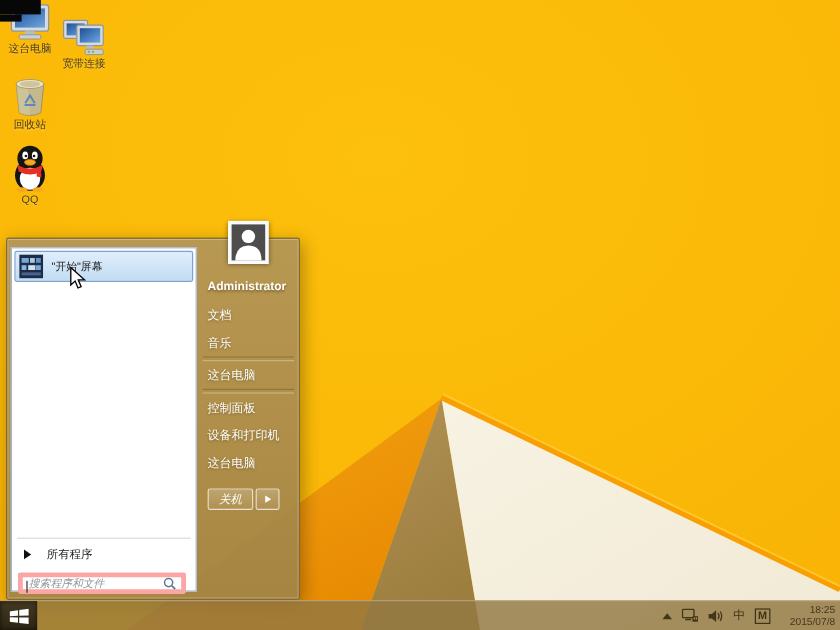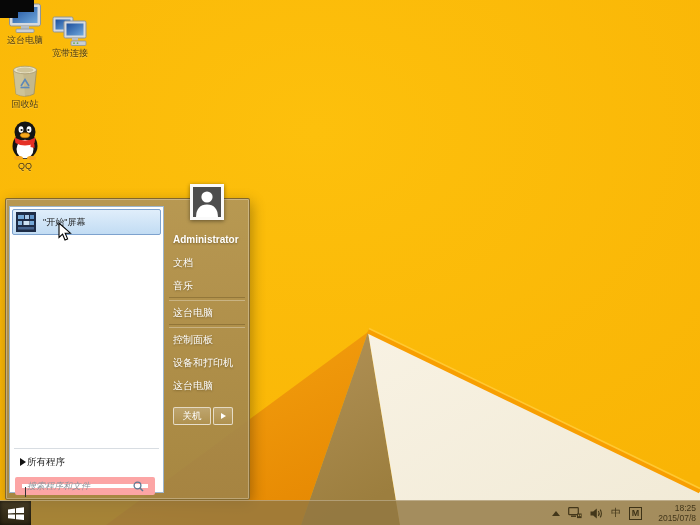--- a/index.html
+++ b/index.html
@@ -21,36 +21,36 @@
     border-radius:2px;box-sizing:border-box;}
   #leftpanel{position:absolute;left:3px;top:7px;width:155px;height:287px;background:#ffffff;
     border:1px solid #9db6cf;box-sizing:border-box;}
   .recent-item{position:absolute;left:2px;top:2px;right:2px;height:26px;display:flex;align-items:center;
     background:linear-gradient(to bottom,#e0eefb,#c2dcf3);border:1px solid #7da2ce;border-radius:2px;box-sizing:border-box;}
   .recent-item .txt{margin-left:7px;font-size:9px;color:#1b1b1b;white-space:nowrap;}
   .recent-item .tileicon{margin-left:3px;flex:0 0 auto;}
   #sep-allprog{position:absolute;left:4px;right:4px;top:241px;height:1px;background:#d8dde2;box-shadow:0 1px 0 #ffffff;}
   #allprog{position:absolute;left:0;top:245px;width:100%;height:20px;display:flex;align-items:center;}
   #allprog .tri{width:0;height:0;border-top:4px solid transparent;border-bottom:4px solid transparent;border-left:6px solid #111;margin-left:10px;}
-  #allprog .txt{margin-left:1px;font-size:9.5px;color:#1b1b1b;}
-  #searchwrap{position:absolute;left:5px;top:270px;width:140px;height:18px;border:7px solid #fca5a5;border-radius:2px;
+  #allprog .txt{margin-left:13px;font-size:9.5px;color:#1b1b1b;}
+  #searchwrap{position:absolute;left:5px;top:270px;width:140px;height:18px;border:4px solid #fca5a5;border-radius:2px;
     background:#fff;box-sizing:border-box;display:flex;align-items:center;}
   #searchwrap input{flex:1;border:none;outline:none;background:transparent;font-size:9px;color:#444;
     font-family:"Liberation Sans","DejaVu Sans",sans-serif;padding:0 2px 0 5px;min-width:0;}
   #searchwrap input::placeholder{color:#8d959c;font-style:italic;}
   .caret{position:absolute;left:3px;top:3px;width:1px;height:10px;background:#333;}
   .magicon{flex:0 0 auto;margin-right:4px;}
 
   #rightcol{position:absolute;left:158px;top:0;width:86px;height:100%;display:flex;flex-direction:column;}
   .r-spacer{height:28px;}
   .r-item{height:23px;display:flex;align-items:center;padding-left:9px;font-size:10px;color:#ffffff;
     text-shadow:0 1px 2px rgba(60,45,10,0.45);white-space:nowrap;cursor:default;}
   .r-item.user{height:24px;font-weight:bold;}
   .r-sep{height:2px;margin:0 5px;border-top:1px solid rgba(90,70,25,0.35);border-bottom:1px solid rgba(255,255,255,0.3);}
-  #shutrow{display:flex;align-items:center;margin-top:10px;padding-left:9px;gap:2px;}
+  #shutrow{display:flex;align-items:center;margin-top:10px;padding-left:9px;gap:2px;font-style:italic;}
   .shutbtn{height:18px;display:flex;align-items:center;justify-content:center;
     background:linear-gradient(to bottom,rgba(255,255,255,0.22),rgba(255,255,255,0.06));
     border:1px solid rgba(255,255,255,0.65);border-radius:2px;color:#fff;font-size:9.5px;box-sizing:border-box;cursor:default;}
   #shutdown-button{width:38px;}
   #shutdown-arrow{width:20px;}
   #shutdown-arrow .tri{width:0;height:0;border-top:3.5px solid transparent;border-bottom:3.5px solid transparent;border-left:5px solid #fff;}
 
   #avatar{position:absolute;left:184px;top:-15px;width:34px;height:36px;background:#fafafa;
     box-shadow:0 1px 4px rgba(0,0,0,0.45);padding:3px;box-sizing:border-box;z-index:12;}
   #avatar .inner{width:100%;height:100%;background:#4d4d4d;position:relative;overflow:hidden;}

